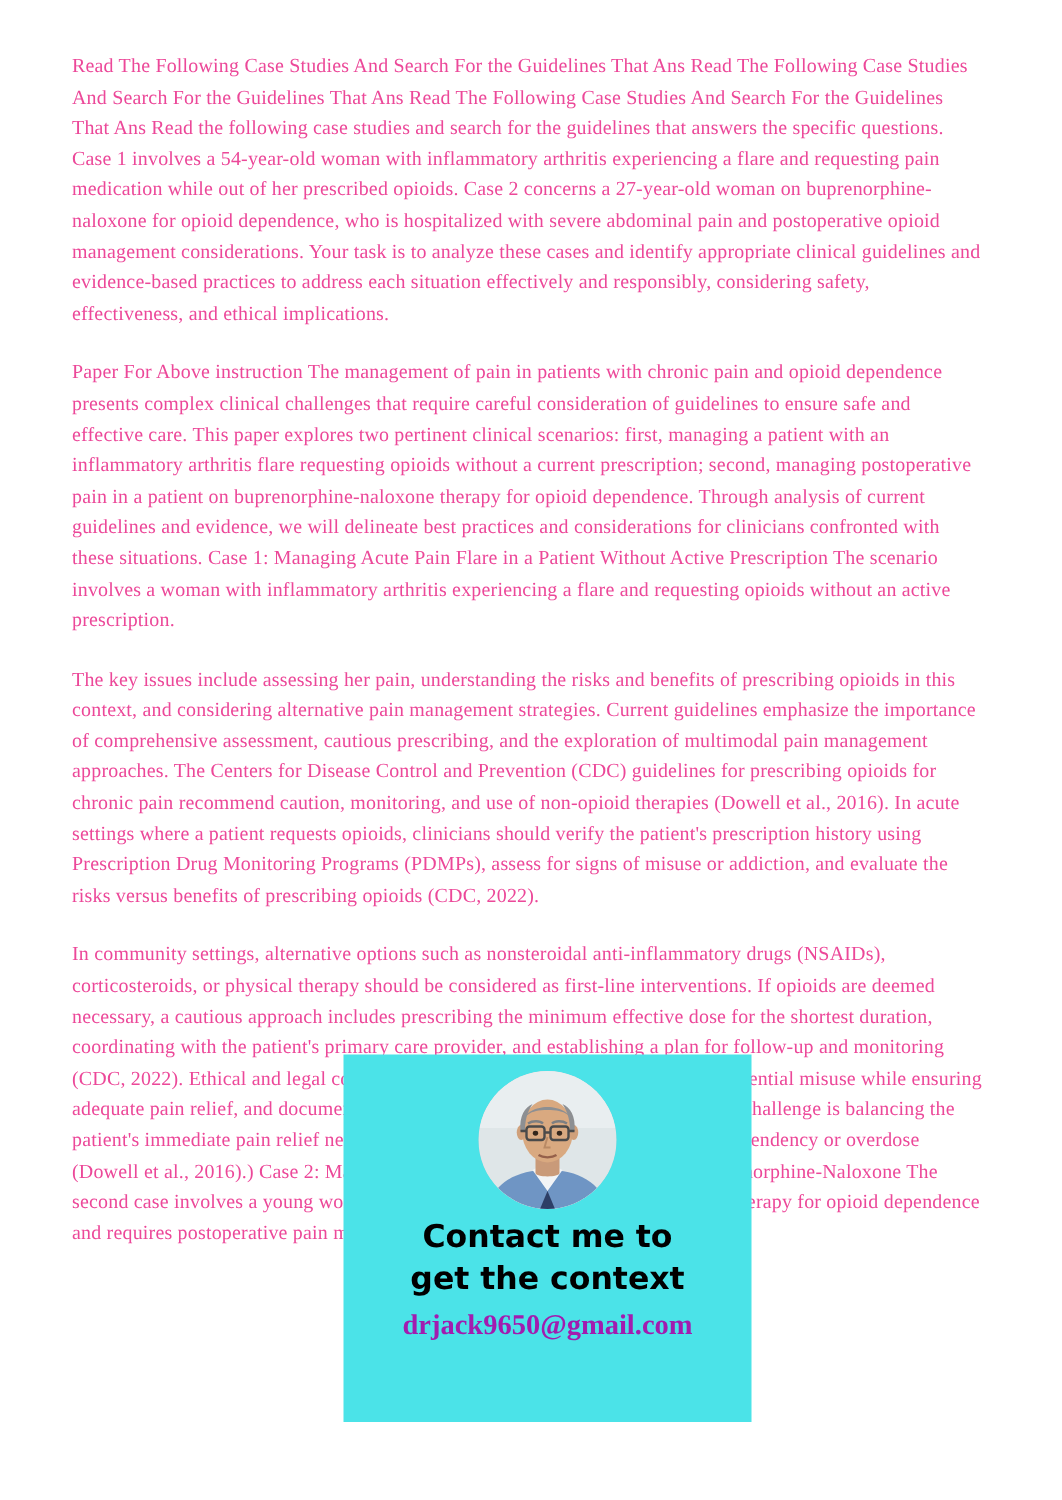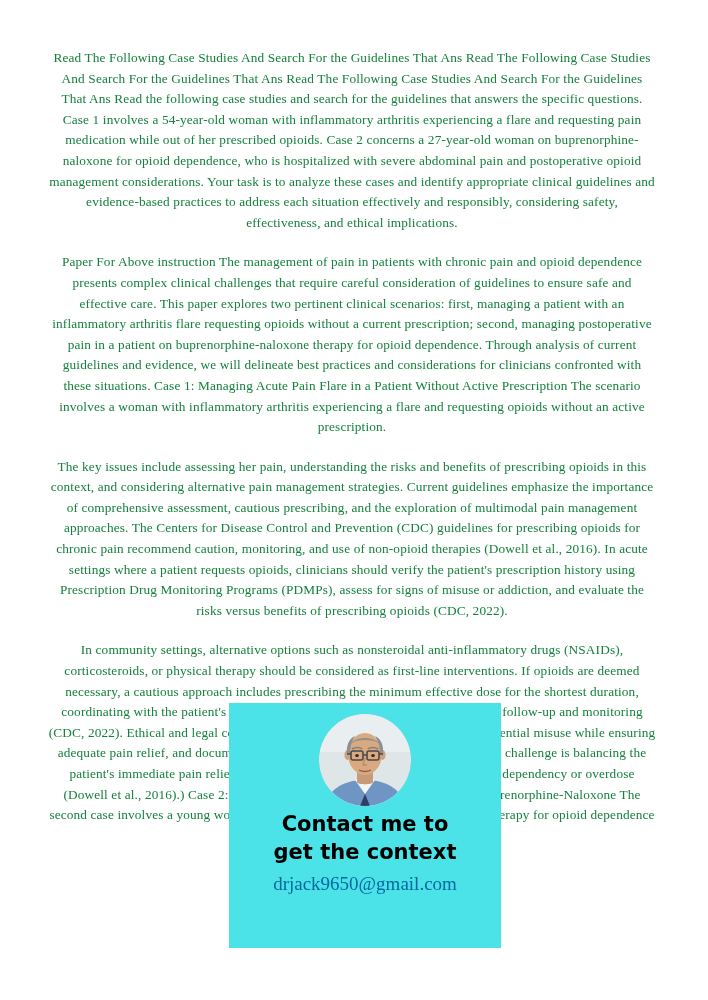--- a/index.html
+++ b/index.html
@@ -25,23 +25,23 @@
   }
   .doc-body {
     position: absolute;
     left: 48px;
     top: 32px;
     width: 608px;
   }
   .para {
     font-size: 13.3px;
     line-height: 20.6px;
-    text-align: center;
-    margin: 16px 0 19px 0;
-    color: #15803d;
+    text-align: left;
+    margin: 2px 0 19px 0;
+    color: #ec4899;
     letter-spacing: 0.01em;
   }
   .para:last-child {
     margin-bottom: 0;
   }
   
   .overlay-card {
     position: absolute;
     left: 229px;
     top: 703px;
@@ -74,24 +74,24 @@
     line-height: 28px;
     color: #000;
     text-align: center;
     margin-top: 4px;
   }
   .overlay-line.second {
     margin-top: 0;
   }
   .overlay-email {
     font-family: "Liberation Serif", serif;
-    font-weight: normal;
+    font-weight: bold;
     font-size: 19px;
     line-height: 26px;
-    color: #0369a1;
+    color: #a21caf;
     text-align: center;
     margin-top: 5px;
   }
 </style>
 </head>
 <body>
 
 <div class="page">
 
   <div class="doc-body">

